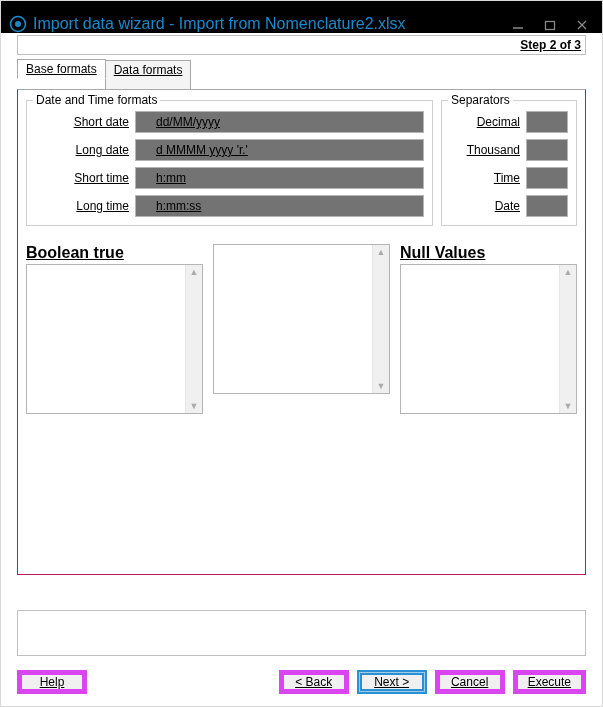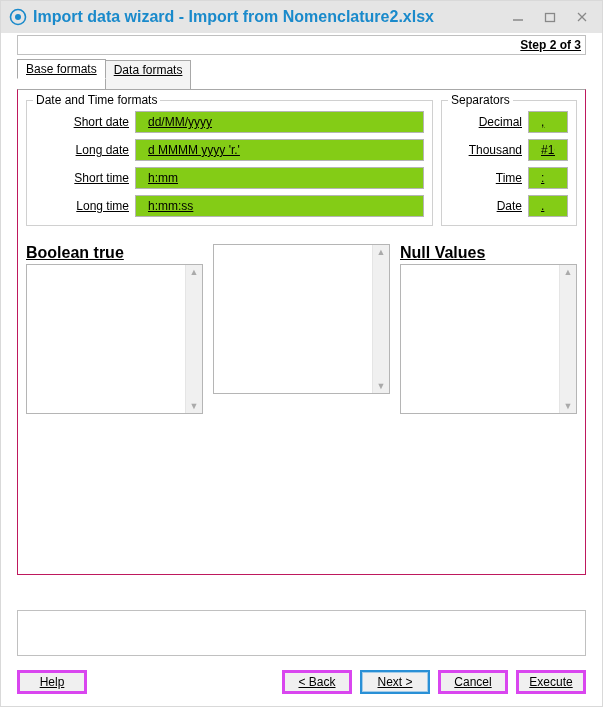--- a/index.html
+++ b/index.html
@@ -14,24 +14,23 @@
     width: 603px; height: 707px;
     border: 1px solid #d9d9d9;
     background: #fff;
     position: relative;
     display: flex;
     flex-direction: column;
   }
   .titlebar {
     height: 32px;
     display: flex;
-    align-items: center;
+    align-items: flex-end;
     padding: 0 6px 0 8px;
-    background: #e5e5e5;
-    font-weight: bold;
+    background: #000000;
   }
   .app-icon {
     width: 18px; height: 18px;
     margin-right: 6px;
     display: inline-flex;
     align-items: center; justify-content: center;
   }
   .title-text {
     flex: 1;
     color: #1a8acb;
@@ -127,24 +126,24 @@
     text-align: right;
     margin-right: 6px;
     font-size: 12px;
   }
   .dt-group .form-label { width: 94px; }
   .sep-group .form-label { width: 95px; }
   .form-input {
     flex: 1;
     height: 22px;
     border: 1px solid #b5b5b5;
-    padding: 0 12px;
+    padding: 0 20px;
     font-family: inherit;
     font-size: 12px;
-    background: #84cc16;
+    background: #737373;
   }
   .sep-group .form-input { width: 40px; flex: none; }
   .lists-row {
     display: flex;
     gap: 10px;
     margin-top: 18px;
   }
   .list-col { flex: 1; display: flex; flex-direction: column; }
   .list-title { font-weight: bold; font-size: 16px; margin-bottom: 2px; }
   .listbox {
@@ -175,21 +174,21 @@
   .button-row {
     display: flex;
     align-items: center;
     gap: 8px;
     padding-top: 4px;
   }
   .button-row .spacer { flex: 1; }
   .btn {
     min-width: 70px;
     height: 24px;
-    border: 3px solid #d946ef;
+    border: 5px solid #d946ef;
     background: #f0f0f0;
     font-family: inherit;
     font-size: 12px;
     cursor: pointer;
     padding: 0 10px;
   }
   .btn.default {
     border-color: #2990d6;
     outline: 1px solid #a3cbe8;
     outline-offset: -3px;

